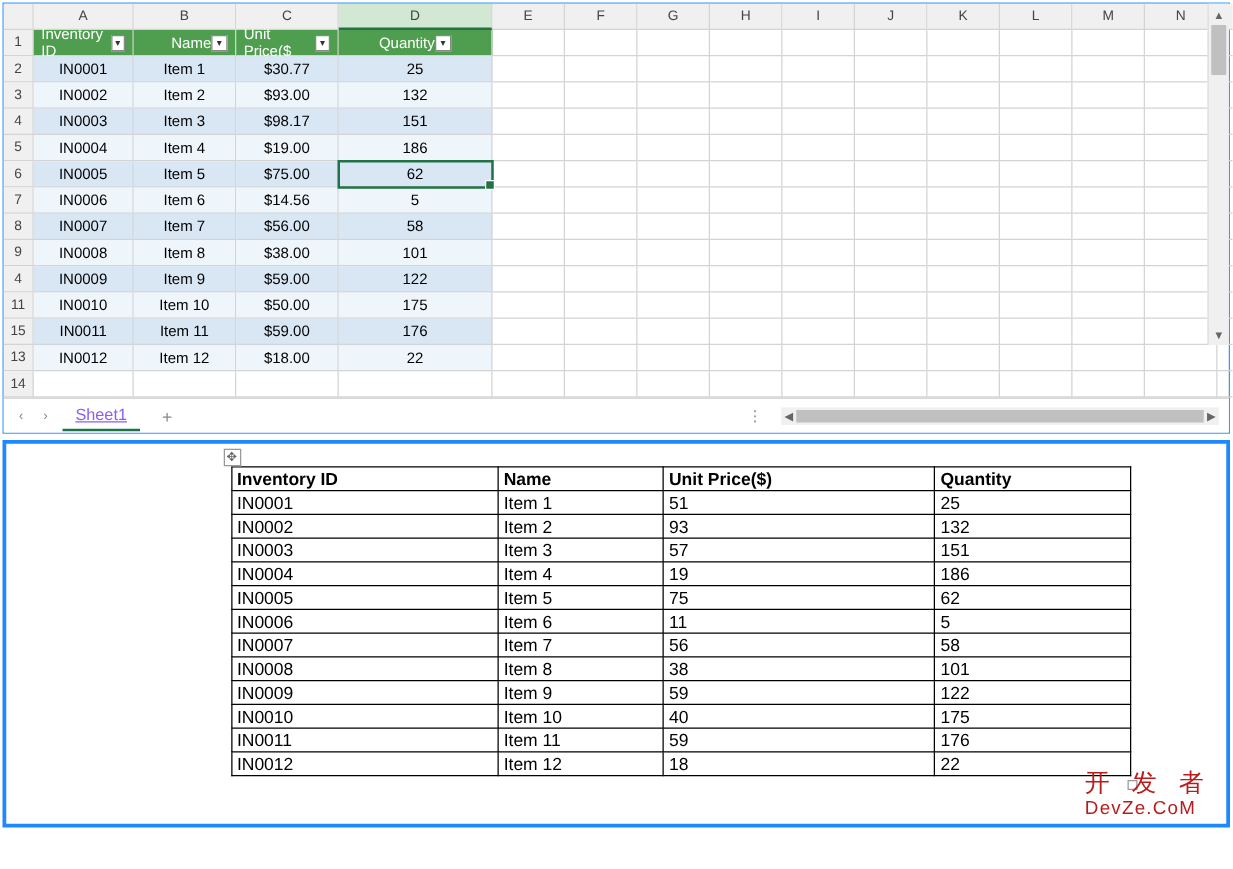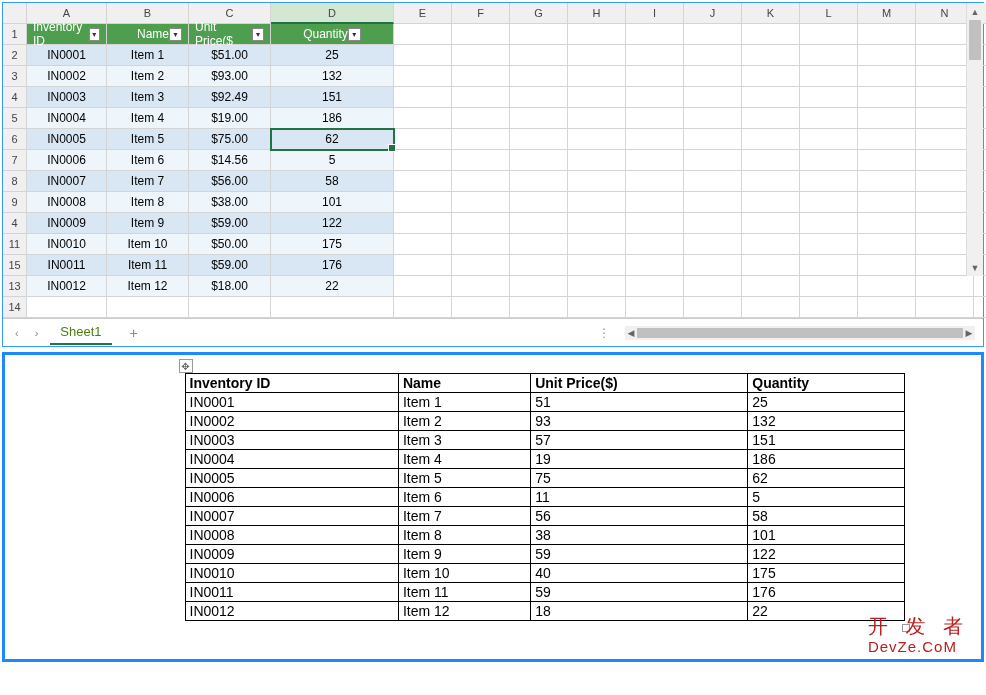--- a/index.html
+++ b/index.html
@@ -19,21 +19,21 @@
 .even { background: #d9e7f5; }
 .odd { background: #eef5fb; }
 .selected { outline: 2px solid #217346; outline-offset: -1px; position: relative; z-index: 5; }
 .selected::after { content: ""; position: absolute; right: -3px; bottom: -3px; width: 6px; height: 6px; background: #217346; border: 1px solid #fff; }
 .vscroll { position: absolute; right: 0; top: 0; bottom: 42px; width: 17px; background: #f0f0f0; border-left: 1px solid #ddd; }
 .vscroll .up, .vscroll .down { height: 17px; display: flex; align-items: center; justify-content: center; font-size: 9px; color: #666; }
 .vscroll .thumb { position: absolute; top: 17px; left: 2px; right: 2px; height: 40px; background: #c0c0c0; border-radius: 1px; }
 
 .tabbar { height: 28px; border-top: 1px solid #ccc; display: flex; align-items: center; padding: 0 8px; gap: 8px; background: #fff; }
 .tabbar .nav { font-size: 11px; color: #888; padding: 4px; }
-.tabbar .tab { padding: 4px 10px; border-bottom: 2px solid #217346; font-size: 13px; color: #4d7c0f; }
+.tabbar .tab { padding: 4px 10px; border-bottom: 2px solid #217346; font-size: 13px; color: #8b5cf6; text-decoration: underline; }
 .tabbar .add { font-size: 14px; color: #888; padding: 4px 10px; }
 .tabbar .dots { margin-left: auto; font-size: 12px; color: #888; letter-spacing: 1px; }
 .hscroll { height: 14px; background: #f0f0f0; display: flex; align-items: center; position: relative; margin-left: 6px; width: 350px; }
 .hscroll .thumb { position: absolute; left: 12px; right: 12px; top: 2px; bottom: 2px; background: #c0c0c0; }
 .hscroll .arrow { width: 12px; text-align: center; font-size: 9px; color: #666; z-index: 1; }
 
 
 .word-container { border: 3px solid #1e88ff; margin: 5px 2px 2px 2px; min-height: 310px; padding: 18px 0 10px 0; position: relative; background: #fff; }
 .page { margin: 0 auto; width: 845px; background: #fff; position: relative; }
 .move-handle { position: absolute; left: 108px; top: -14px; width: 14px; height: 14px; border: 1px solid #999; display: flex; align-items: center; justify-content: center; font-size: 10px; color: #666; background: #fff; }
@@ -91,21 +91,21 @@
         <div class="cell"></div>
         <div class="cell"></div>
         <div class="cell"></div>
         <div class="cell"></div>
         <div class="cell"></div>
         <div class="cell"></div>
         <div class="cell"></div>
         <div class="rowhead">2</div>
         <div class="cell even">IN0001</div>
         <div class="cell even">Item 1</div>
-        <div class="cell even">$51.00</div>
+        <div class="cell even">$30.77</div>
         <div class="cell even">25</div>
         <div class="cell"></div>
         <div class="cell"></div>
         <div class="cell"></div>
         <div class="cell"></div>
         <div class="cell"></div>
         <div class="cell"></div>
         <div class="cell"></div>
         <div class="cell"></div>
         <div class="cell"></div>
@@ -123,21 +123,21 @@
         <div class="cell"></div>
         <div class="cell"></div>
         <div class="cell"></div>
         <div class="cell"></div>
         <div class="cell"></div>
         <div class="cell"></div>
         <div class="cell"></div>
         <div class="rowhead">4</div>
         <div class="cell even">IN0003</div>
         <div class="cell even">Item 3</div>
-        <div class="cell even">$92.49</div>
+        <div class="cell even">$98.17</div>
         <div class="cell even">151</div>
         <div class="cell"></div>
         <div class="cell"></div>
         <div class="cell"></div>
         <div class="cell"></div>
         <div class="cell"></div>
         <div class="cell"></div>
         <div class="cell"></div>
         <div class="cell"></div>
         <div class="cell"></div>

